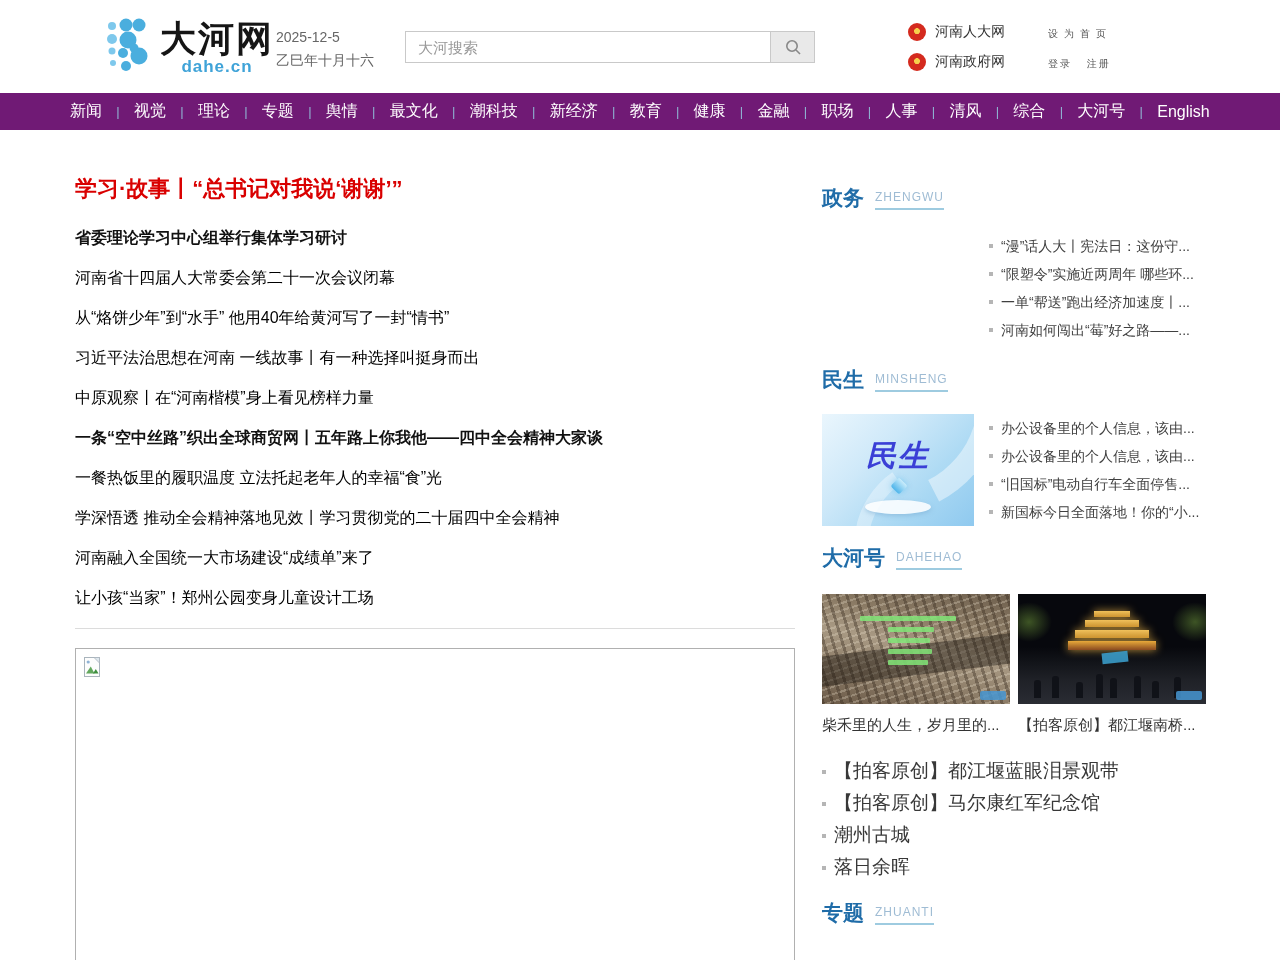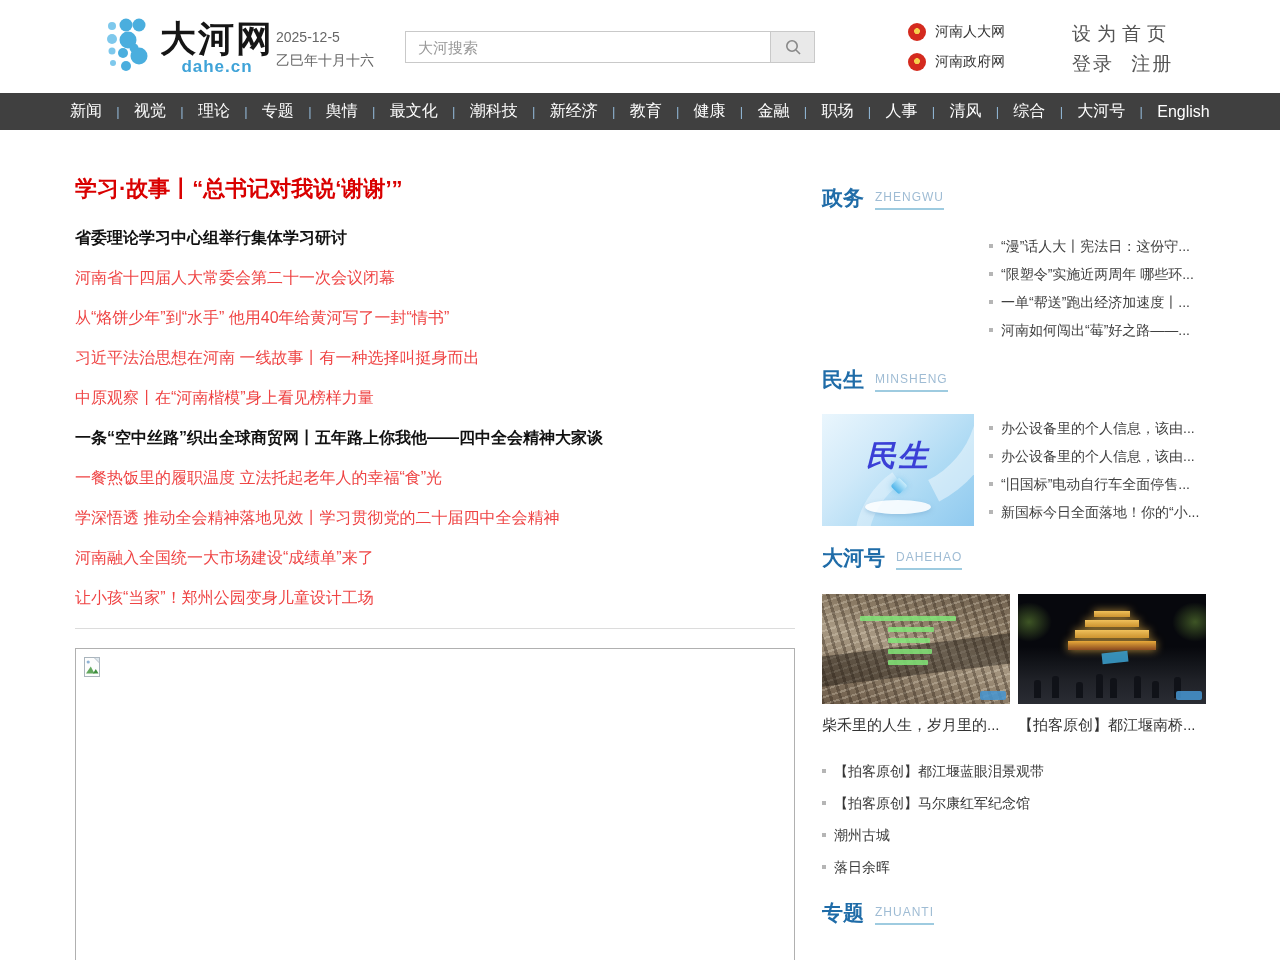--- a/index.html
+++ b/index.html
@@ -17,55 +17,55 @@
   .date-block { position:absolute; left:276px; top:26px; font-size:14px; color:#666; line-height:23px; }
   .search { position:absolute; left:405px; top:31px; width:410px; height:32px; border:1px solid #c9c9c9; display:flex; background:#fff; }
   .search input { flex:1; min-width:0; border:0; outline:none; padding:0 12px; font-size:15px; color:#333; font-family:inherit; }
   .search input::placeholder { color:#9a9a9a; }
   .search-btn { width:44px; background:#e9e9e9; border:0; border-left:1px solid #c9c9c9; cursor:pointer; display:flex; align-items:center; justify-content:center; padding:0; }
   .gov { position:absolute; left:908px; top:20px; }
   .gov-row { display:flex; align-items:center; gap:9px; height:24px; margin-bottom:6px; font-size:14px; color:#333; cursor:pointer; }
   .emblem { width:18px; height:18px; border-radius:50%; flex:none;
     background:radial-gradient(circle at 50% 45%, #f6d04d 0 20%, #d42a1e 24% 76%, #e8a93a 80%);
     display:flex; align-items:center; justify-content:center; color:#f6d04d; font-size:8px; line-height:1; }
-  .utility { position:absolute; left:1072px; top:22px; font-size:19px; color:#555; }
+  .utility { position:absolute; left:1048px; top:22px; font-size:10px; color:#555; }
   .set-home { letter-spacing:6px; height:24px; line-height:24px; margin-bottom:6px; cursor:pointer; }
   .auth { height:24px; line-height:24px; }
   .auth span { margin-right:12px; letter-spacing:2px; cursor:pointer; }
   
-  .nav { height:37px; background:#404040; }
+  .nav { height:37px; background:#701a75; }
   .nav-inner { width:1140px; height:37px; margin:0 auto; display:flex; align-items:center; justify-content:space-between; }
   .nav-item { color:#fff; font-size:16px; white-space:nowrap; cursor:pointer; }
   .nav-sep { color:#8fb4d2; font-size:13px; }
   
   .content { width:1130px; margin:0 auto; display:flex; }
   .col-left { width:720px; flex:none; }
   .col-right { width:383px; flex:none; margin-left:27px; }
   .headline { margin:44px 0 0; font-size:22px; line-height:30px; font-weight:bold; color:#d90000; cursor:pointer; white-space:nowrap; }
   .news-list { list-style:none; margin:14px 0 0; padding:0; }
-  .news-list li { height:40px; line-height:40px; font-size:16px; color:#ef4444; cursor:pointer; white-space:nowrap; overflow:hidden; }
+  .news-list li { height:40px; line-height:40px; font-size:16px; color:#000000; cursor:pointer; white-space:nowrap; overflow:hidden; }
   .news-list li.bold { font-weight:bold; color:#111; }
   .divider { border-top:1px solid #dcdcdc; margin-top:10px; }
   .article-box { margin-top:19px; height:330px; border:1px solid #b0b0b0; padding:8px; }
   
   .sec-head { display:flex; align-items:flex-end; gap:11px; }
   .sec-title { font-size:21px; font-weight:bold; color:#1f6ca8; line-height:24px; cursor:pointer; }
   .sec-sub { font-size:12px; color:#9fbcd4; letter-spacing:1px; border-bottom:2px solid #9ecbe0; padding-bottom:4px; }
   .sec-zhengwu { margin-top:56px; }
   .sec-minsheng { margin-top:18px; }
   .sec-dahehao { margin-top:20px; }
   .sec-zhuanti { margin-top:18px; }
   .sec-row { display:flex; margin-top:22px; }
   .img-slot { width:152px; flex:none; }
   .slot-empty { height:118px; }
   .side-links { list-style:none; margin:0 0 0 15px; padding:0; flex:1; min-width:0; }
   .side-links li { line-height:28px; font-size:14px; color:#404040; white-space:nowrap; overflow:hidden; cursor:pointer; }
   .side-links li::before { content:""; display:inline-block; width:4px; height:4px; background:#b5b5b5; margin:0 8px 3px 0; }
   .links-wide { margin:20px 0 0; }
-  .links-wide li { line-height:32px; font-size:14px; color:#383838; }
+  .links-wide li { line-height:32px; font-size:19px; color:#383838; }
   
   .ms-img { height:112px; position:relative; overflow:hidden; cursor:pointer;
     background:linear-gradient(135deg,#eaf6fd 0%,#cfe9f9 35%,#a9d8f3 70%,#8fc9ef 100%); }
   .ms-swirl { position:absolute; width:230px; height:230px; border:24px solid rgba(255,255,255,.45); border-radius:50%;
     top:-130px; left:-50px; border-bottom-color:transparent; border-left-color:transparent; transform:rotate(18deg); }
   .ms-swirl2 { position:absolute; width:180px; height:180px; border:14px solid rgba(255,255,255,.35); border-radius:50%;
     bottom:-110px; right:-60px; border-top-color:transparent; border-right-color:transparent; transform:rotate(10deg); }
   .ms-text { position:absolute; top:22px; left:0; right:0; text-align:center; font-size:30px; font-weight:900; font-style:italic;
     color:#3a3fd6; letter-spacing:2px; }
   .ms-diamond { position:absolute; top:66px; left:71px; width:12px; height:12px; border-radius:2px;

